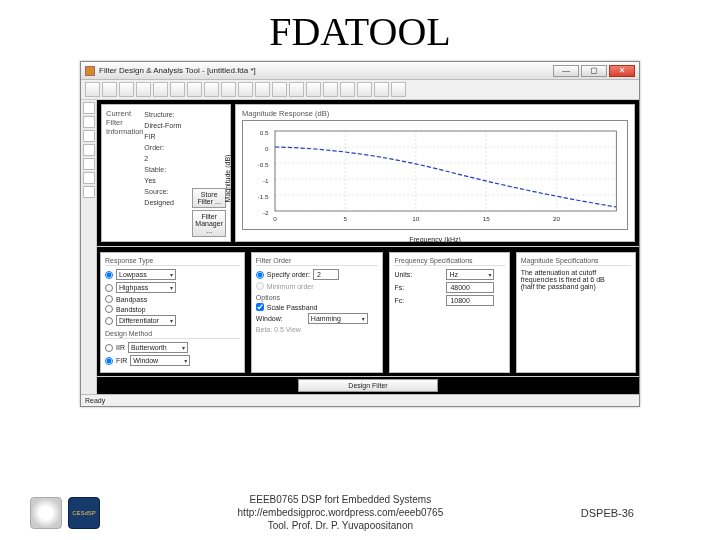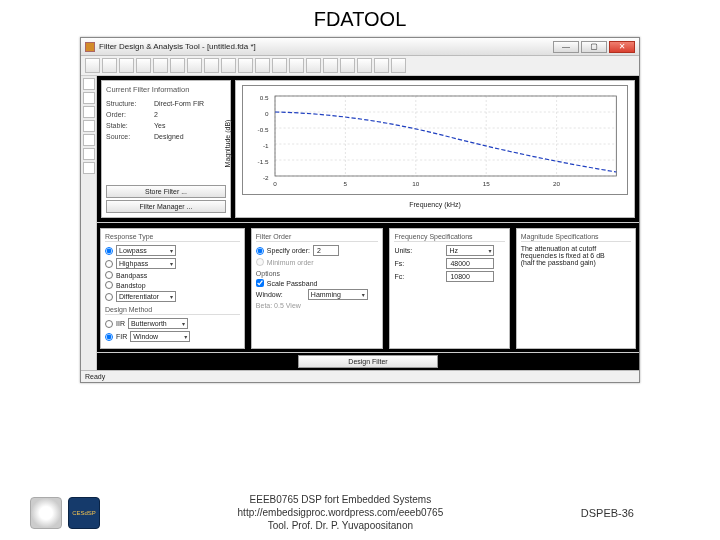--- a/index.html
+++ b/index.html
@@ -1,32 +1,32 @@
 <!DOCTYPE html>
 <html><head>
 <meta charset="utf-8">
 <style>
   * { box-sizing: border-box; margin: 0; padding: 0; }
   body { width: 720px; height: 540px; background: #fff; font-family: Arial, sans-serif; font-size: 9px; color: #222; overflow: hidden; }
-  .slide-title { font-family: Liberation Sans, sans-serif; font-size: 20px; text-align: center; padding: 8px 0 4px 0; color: #000; }
+  .slide-title { font-family: Liberation Serif, serif; font-size: 40px; text-align: center; padding: 8px 0 4px 0; color: #000; }
   .app-window { margin: 2px auto 0; width: 560px; border: 1px solid #888; background: #000000; position: relative; box-shadow: 0 0 2px #aaa;}
   .titlebar { display:flex; align-items:center; background: linear-gradient(#fefefe,#e0e0e0); border-bottom:1px solid #bbb; height:18px; padding:0 4px; font-size:8px;}
   .titlebar .win-icon { width:10px; height:10px; background:#d38b2a; margin-right:4px; border:1px solid #a66;}
   .titlebar .spacer{flex:1}
   .winbtn { width:26px; height:12px; margin-left:2px; border:1px solid #999; background:linear-gradient(#fdfdfd,#dcdcdc); font-size:8px; text-align:center; line-height:10px;}
   .winbtn.close{ background:linear-gradient(#f08070,#d94030); color:#fff; border-color:#b03020;}
   .menubar { display:flex; gap:10px; padding:2px 6px; font-size:8px; background:#f7f7f7; border-bottom:1px solid #ccc;}
   .toolbar { display:flex; gap:2px; padding:2px 4px; background:#f0f0f0; border-bottom:1px solid #ccc;}
   .tbtn { width:15px; height:15px; border:1px solid #bbb; background:linear-gradient(#fff,#e6e6e6);}
   .main { display:flex; }
   .stripcol { width:16px; background:#ececec; border-right:1px solid #ccc; display:flex; flex-direction:column; gap:2px; padding:2px; font-size:6px;}
   .stripcol .sbtn{width:12px;height:12px;border:1px solid #bbb;background:#fff;}
   .content { flex:1; display:flex; flex-direction:column; }
   .top-row { display:flex; height:146px; }
-  .info-pane { width:130px; border:1px solid #bbb; margin:4px; padding:4px; background:#fff; display:flex; flex-direction:column;}
+  .info-pane { width:130px; border:1px solid #bbb; margin:4px; padding:4px; background:#fff; display:flex; flex-direction:row;}
   .info-pane .hdr {font-size:7.5px; color:#555; margin-bottom:4px;}
   .info-grid { font-size:7px; color:#333; line-height:11px; }
   .info-grid span{display:inline-block;}
   .info-grid .lbl{width:48px;color:#444;}
   .info-pane .btns{margin-top:auto;display:flex;flex-direction:column;gap:2px;}
   .pane-btn{border:1px solid #999;background:linear-gradient(#fdfdfd,#e4e4e4);font-size:7px;padding:2px;text-align:center;}
   .plot-pane { flex:1; border:1px solid #bbb; margin:4px 4px 4px 0; background:#fff; padding:4px 6px 2px 6px; position:relative;}
   .plot-pane .hdr{font-size:7.5px;color:#555;margin-bottom:2px;}
   .plot-area { position:relative; width:100%; height:110px; border:1px solid #888; background:#fff;}
   .plot-area .xlabel{position:absolute;bottom:-14px;left:50%;transform:translateX(-50%);font-size:7px;}
@@ -113,20 +113,21 @@
             <div><span class="lbl">Order:</span><span>2</span></div>
             <div><span class="lbl">Stable:</span><span>Yes</span></div>
             <div><span class="lbl">Source:</span><span>Designed</span></div>
           </div>
           <div class="btns">
             <div class="pane-btn">Store Filter ...</div>
             <div class="pane-btn">Filter Manager ...</div>
           </div>
         </div>
         <div class="plot-pane">
+          <div class="hdr">Magnitude Response (dB)</div>
           <div class="plot-area">
             <svg width="100%" height="100%" viewBox="0 0 360 108" preserveAspectRatio="none">
               <g class="grid">
                 <line x1="30" y1="10" x2="350" y2="10"></line>
                   <line x1="30" y1="26" x2="350" y2="26"></line>
                 <line x1="30" y1="42" x2="350" y2="42"></line>
                   <line x1="30" y1="58" x2="350" y2="58"></line>
                 <line x1="30" y1="74" x2="350" y2="74"></line>
                   <line x1="30" y1="90" x2="350" y2="90"></line>
                 <line x1="30" y1="10" x2="30" y2="90"></line>

